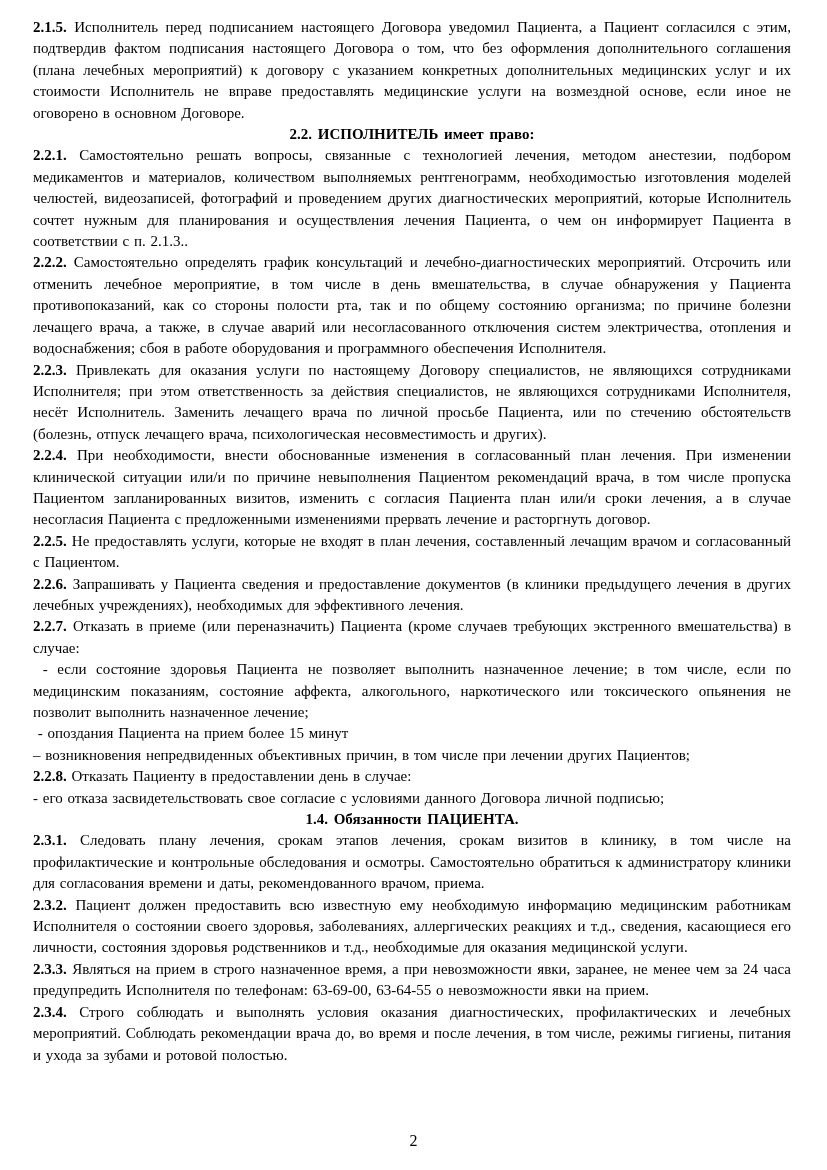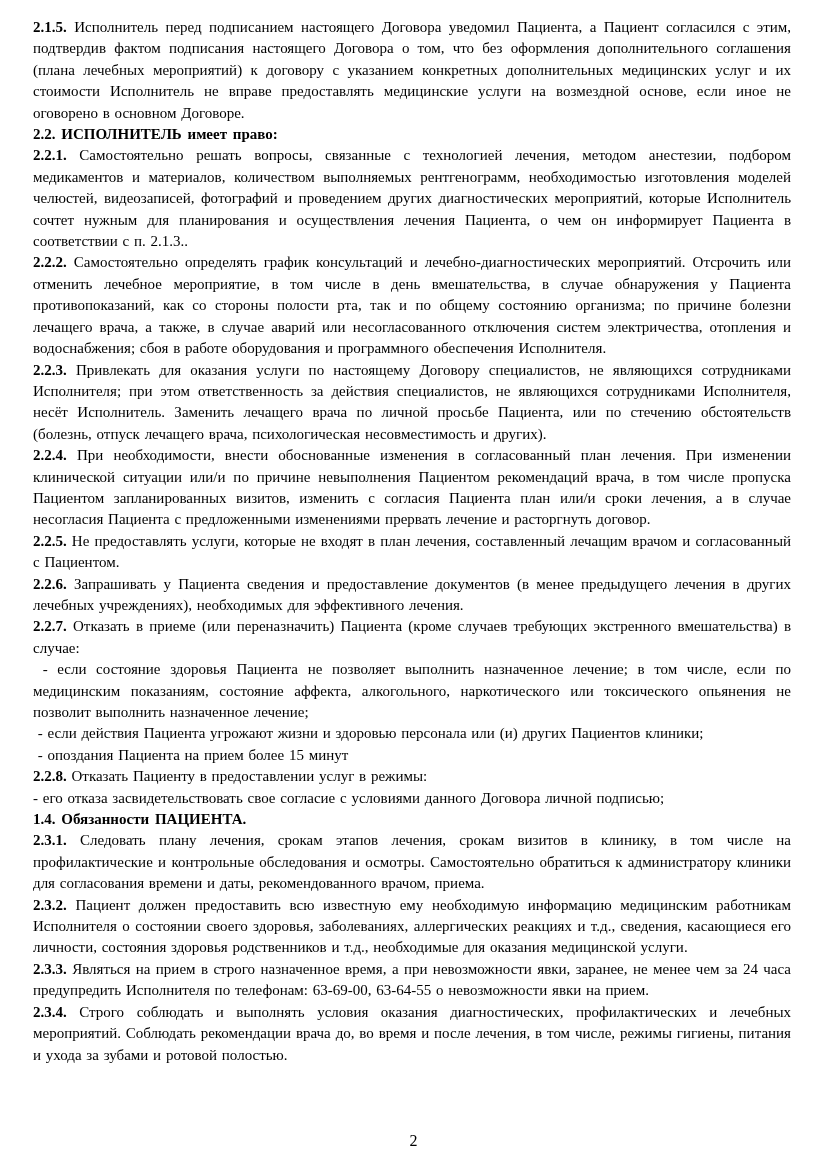--- a/index.html
+++ b/index.html
@@ -25,20 +25,21 @@
   }
   .content p {
     margin: 0;
     padding: 0;
     font-size: 15px;
     line-height: 21.4px;
     text-align: justify;
     word-spacing: 1px;
   }
   .content p.heading {
+    text-align: center;
     font-weight: bold;
     word-spacing: 2px;
   }
   .content b.clause-num {
     font-weight: bold;
   }
   .footer {
     position: absolute;
     top: 1118px;
     left: 0;
@@ -53,26 +54,26 @@
 
 <div class="page">
   <div class="content" id="content">
       <p class="para"><b class="clause-num">2.1.5.</b> <span>Исполнитель перед подписанием настоящего Договора уведомил Пациента, а Пациент согласился с этим, подтвердив фактом подписания настоящего Договора о том, что без оформления дополнительного соглашения (плана лечебных мероприятий) к договору с указанием конкретных дополнительных медицинских услуг и их стоимости Исполнитель не вправе предоставлять медицинские услуги на возмездной основе, если иное не оговорено в основном Договоре.</span></p>
       <p class="heading"><span>2.2. ИСПОЛНИТЕЛЬ имеет право:</span></p>
       <p class="para"><b class="clause-num">2.2.1.</b> <span>Самостоятельно решать вопросы, связанные с технологией лечения, методом анестезии, подбором медикаментов и материалов, количеством выполняемых рентгенограмм, необходимостью изготовления моделей челюстей, видеозаписей, фотографий и проведением других диагностических мероприятий, которые Исполнитель сочтет нужным для планирования и осуществления лечения Пациента, о чем он информирует Пациента в соответствии с п. 2.1.3..</span></p>
       <p class="para"><b class="clause-num">2.2.2.</b> <span>Самостоятельно определять график консультаций и лечебно-диагностических мероприятий. Отсрочить или отменить лечебное мероприятие, в том числе в день вмешательства, в случае обнаружения у Пациента противопоказаний, как со стороны полости рта, так и по общему состоянию организма; по причине болезни лечащего врача, а также, в случае аварий или несогласованного отключения систем электричества, отопления и водоснабжения; сбоя в работе оборудования и программного обеспечения Исполнителя.</span></p>
       <p class="para"><b class="clause-num">2.2.3.</b> <span>Привлекать для оказания услуги по настоящему Договору специалистов, не являющихся сотрудниками Исполнителя; при этом ответственность за действия специалистов, не являющихся сотрудниками Исполнителя, несёт Исполнитель. Заменить лечащего врача по личной просьбе Пациента, или по стечению обстоятельств (болезнь, отпуск лечащего врача, психологическая несовместимость и других).</span></p>
       <p class="para"><b class="clause-num">2.2.4.</b> <span>При необходимости, внести обоснованные изменения в согласованный план лечения. При изменении клинической ситуации или/и по причине невыполнения Пациентом рекомендаций врача, в том числе пропуска Пациентом запланированных визитов, изменить с согласия Пациента план или/и сроки лечения, а в случае несогласия Пациента с предложенными изменениями прервать лечение и расторгнуть договор.</span></p>
       <p class="para"><b class="clause-num">2.2.5.</b> <span>Не предоставлять услуги, которые не входят в план лечения, составленный лечащим врачом и согласованный с Пациентом.</span></p>
-      <p class="para"><b class="clause-num">2.2.6.</b> <span>Запрашивать у Пациента сведения и предоставление документов (в менее предыдущего лечения в других лечебных учреждениях), необходимых для эффективного лечения.</span></p>
+      <p class="para"><b class="clause-num">2.2.6.</b> <span>Запрашивать у Пациента сведения и предоставление документов (в клиники предыдущего лечения в других лечебных учреждениях), необходимых для эффективного лечения.</span></p>
       <p class="para"><b class="clause-num">2.2.7.</b> <span>Отказать в приеме (или переназначить) Пациента (кроме случаев требующих экстренного вмешательства) в случае:</span></p>
       <p class="para"><span>&nbsp;- если состояние здоровья Пациента не позволяет выполнить назначенное лечение; в том числе, если по медицинским показаниям, состояние аффекта, алкогольного, наркотического или токсического опьянения не позволит выполнить назначенное лечение;</span></p>
-      <p class="para"><span>&nbsp;- если действия Пациента угрожают жизни и здоровью персонала или (и) других Пациентов клиники;</span></p>
       <p class="para"><span>&nbsp;- опоздания Пациента на прием более 15 минут</span></p>
-      <p class="para"><b class="clause-num">2.2.8.</b> <span>Отказать Пациенту в предоставлении услуг в режимы:</span></p>
+      <p class="para"><span>– возникновения непредвиденных объективных причин, в том числе при лечении других Пациентов;</span></p>
+      <p class="para"><b class="clause-num">2.2.8.</b> <span>Отказать Пациенту в предоставлении день в случае:</span></p>
       <p class="para"><span>- его отказа засвидетельствовать свое согласие с условиями данного Договора личной подписью;</span></p>
       <p class="heading"><span>1.4. Обязанности ПАЦИЕНТА.</span></p>
       <p class="para"><b class="clause-num">2.3.1.</b> <span>Следовать плану лечения, срокам этапов лечения, срокам визитов в клинику, в том числе на профилактические и контрольные обследования и осмотры. Самостоятельно обратиться к администратору клиники для согласования времени и даты, рекомендованного врачом, приема.</span></p>
       <p class="para"><b class="clause-num">2.3.2.</b> <span>Пациент должен предоставить всю известную ему необходимую информацию медицинским работникам Исполнителя о состоянии своего здоровья, заболеваниях, аллергических реакциях и т.д., сведения, касающиеся его личности, состояния здоровья родственников и т.д., необходимые для оказания медицинской услуги.</span></p>
       <p class="para"><b class="clause-num">2.3.3.</b> <span>Являться на прием в строго назначенное время, а при невозможности явки, заранее, не менее чем за 24 часа предупредить Исполнителя по телефонам: 63-69-00, 63-64-55 о невозможности явки на прием.</span></p>
       <p class="para"><b class="clause-num">2.3.4.</b> <span>Строго соблюдать и выполнять условия оказания диагностических, профилактических и лечебных мероприятий. Соблюдать рекомендации врача до, во время и после лечения, в том числе, режимы гигиены, питания и ухода за зубами и ротовой полостью.</span></p>
     </div>
   <div class="footer">2</div>
 </div>
 

